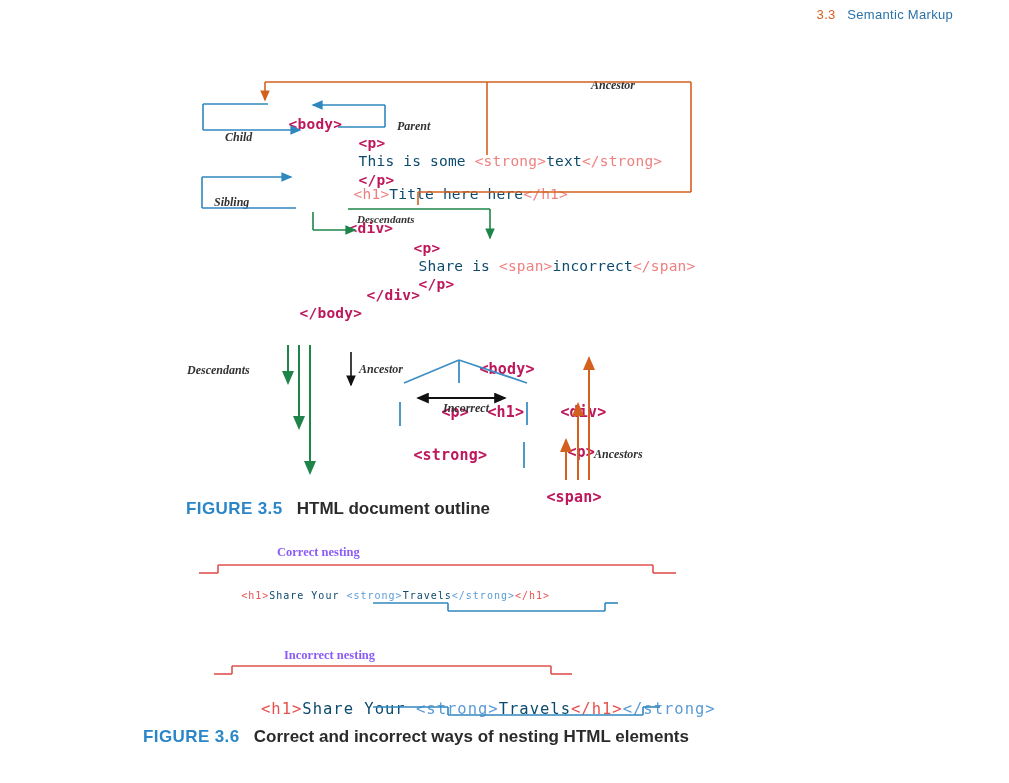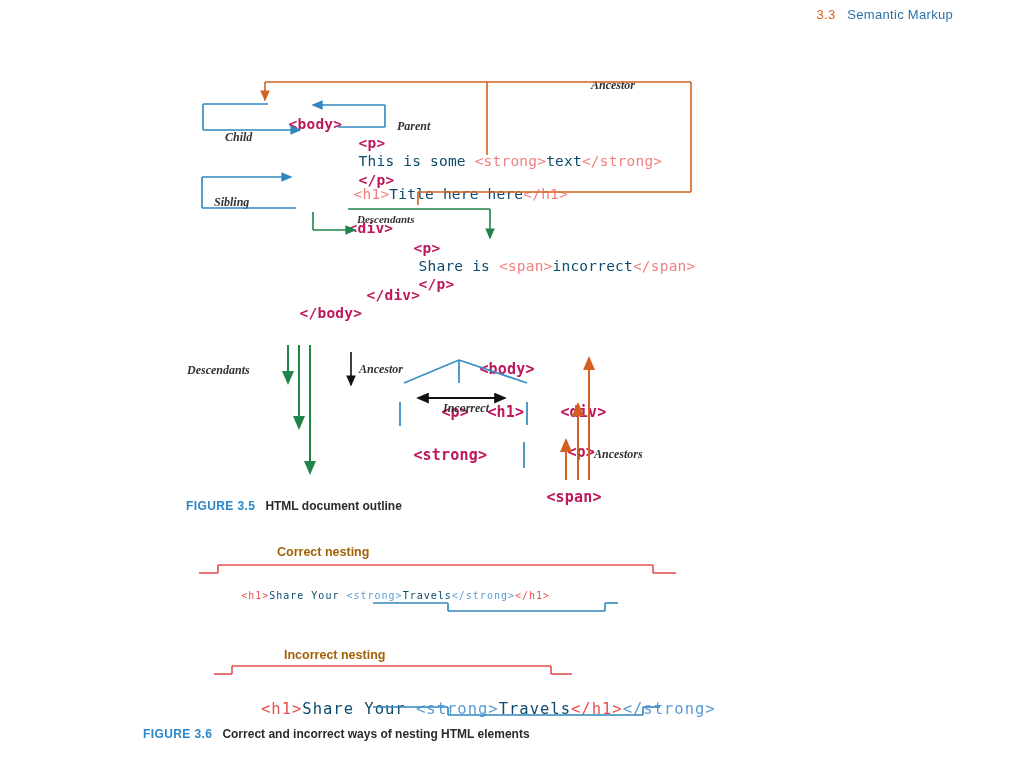--- a/index.html
+++ b/index.html
@@ -34,29 +34,29 @@
 
   
   .lbl{
     position:absolute;
     font-family:"Liberation Serif",serif;
     font-style:italic;font-weight:bold;
     font-size:12px;color:#333333;white-space:nowrap;
   }
   .lbl-s{
     position:absolute;
-    font-family:Liberation Sans, sans-serif;
-    font-size:12.5px;font-weight:bold;color:#a16207;white-space:nowrap;
+    font-family:Liberation Serif, serif;
+    font-size:12.5px;font-weight:bold;color:#8b5cf6;white-space:nowrap;
   }
 
   
   .ovl{position:absolute;left:0;top:0;width:1009px;height:783px;pointer-events:none;}
 
   
-  .cap{position:absolute;font-size:12px;font-weight:bold;white-space:nowrap;}
+  .cap{position:absolute;font-size:17px;font-weight:bold;white-space:nowrap;}
   .cap .fg{color:#2a86c8;letter-spacing:.4px;}
   .cap .ct{color:#2b2b2b;}
 </style>
 </head>
 <body>
 
 <div class="page">
 
   <div class="runhead">
     <span class="num">3.3</span>

